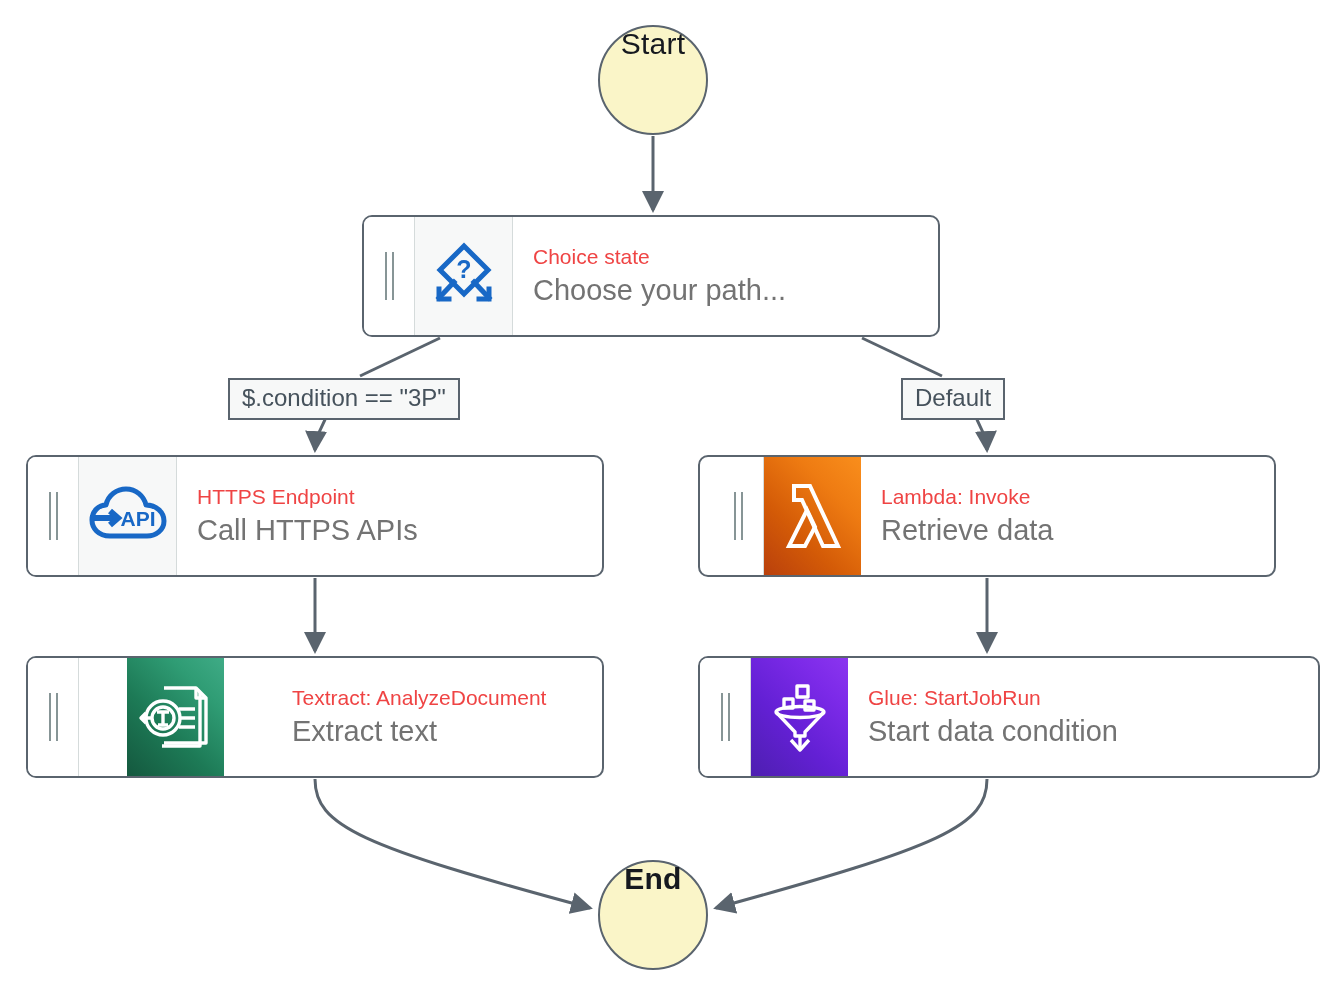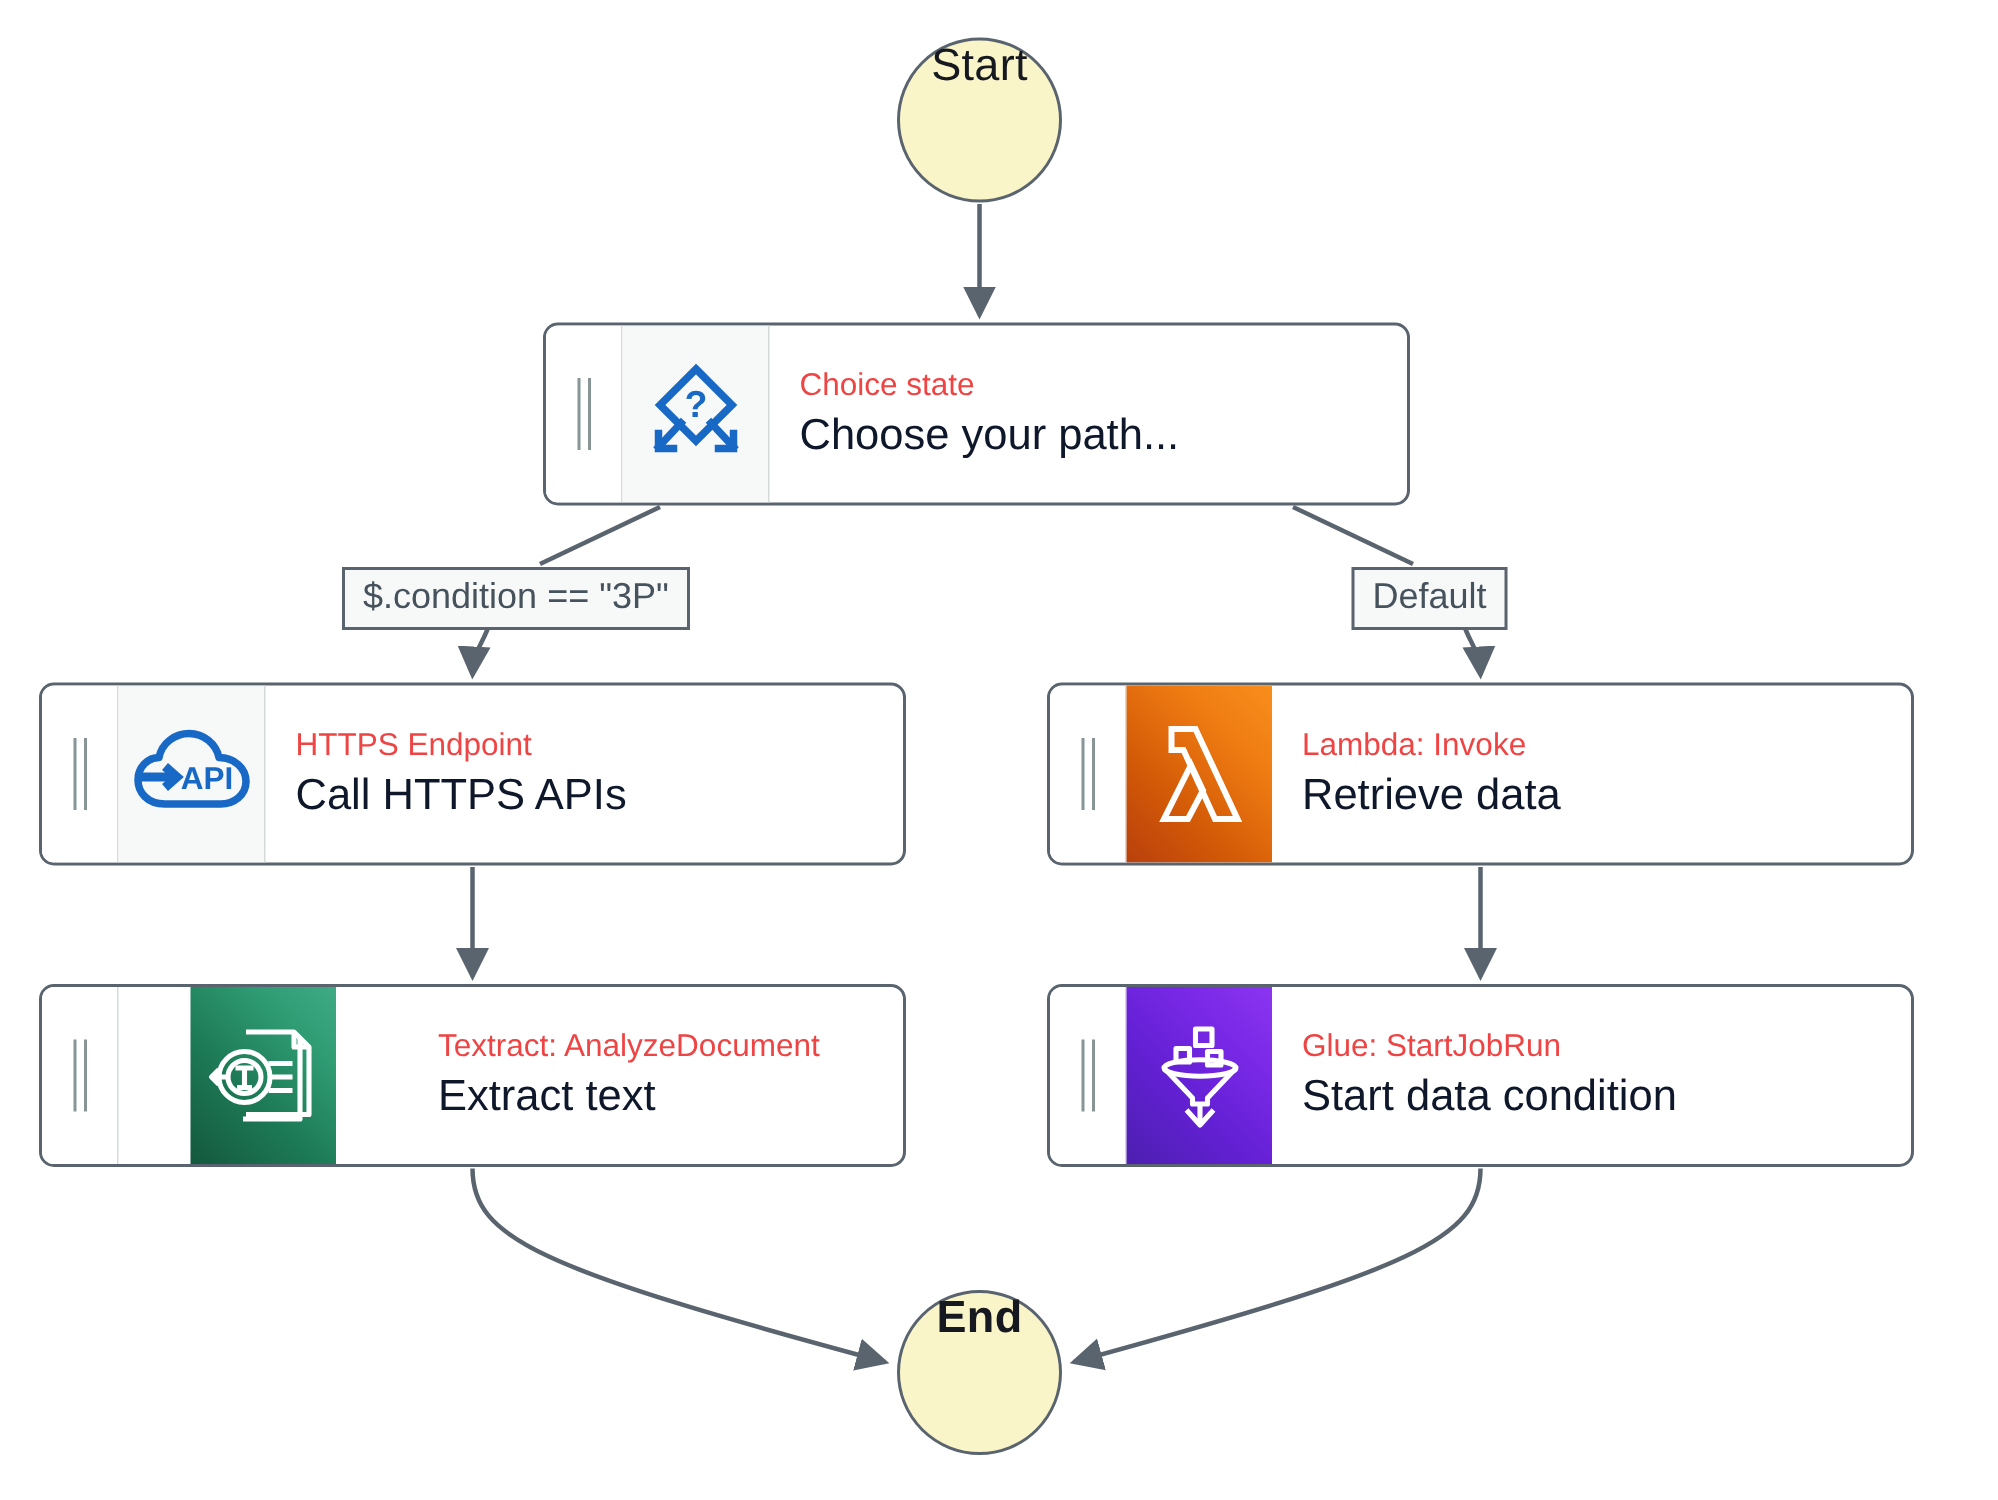--- a/index.html
+++ b/index.html
@@ -95,32 +95,32 @@
     padding: 0 0 0 20px;
     min-width: 0;
   }
   .card-subtitle {
     color: #ef4444;
     font-size: 21px;
     line-height: 28px;
     white-space: nowrap;
   }
   .card-title {
-    color: #0f172a;
+    color: #737373;
     font-size: 29px;
     line-height: 38px;
     white-space: nowrap;
   }
 
   
   #state-choice   { left: 362px; top: 215px;  width: 578px; }
   #state-http     { left: 26px;  top: 455px;  width: 578px; }
-  #state-lambda   { left: 698px; top: 455px;  width: 578px; }
+  #state-lambda   { left: 698px; top: 455px;  width: 578px; padding-left: 13px; }
   #state-textract { left: 26px;  top: 656px;  width: 578px; gap: 48px; }
-  #state-glue     { left: 698px; top: 656px;  width: 578px; }
+  #state-glue     { left: 698px; top: 656px;  width: 622px; }
 
   
   .edge-label {
     position: absolute;
     background: #f7f8f8;
     border: 2px solid #5a646e;
     color: #46525c;
     font-size: 24px;
     line-height: 30px;
     padding: 3px 12px 5px;

